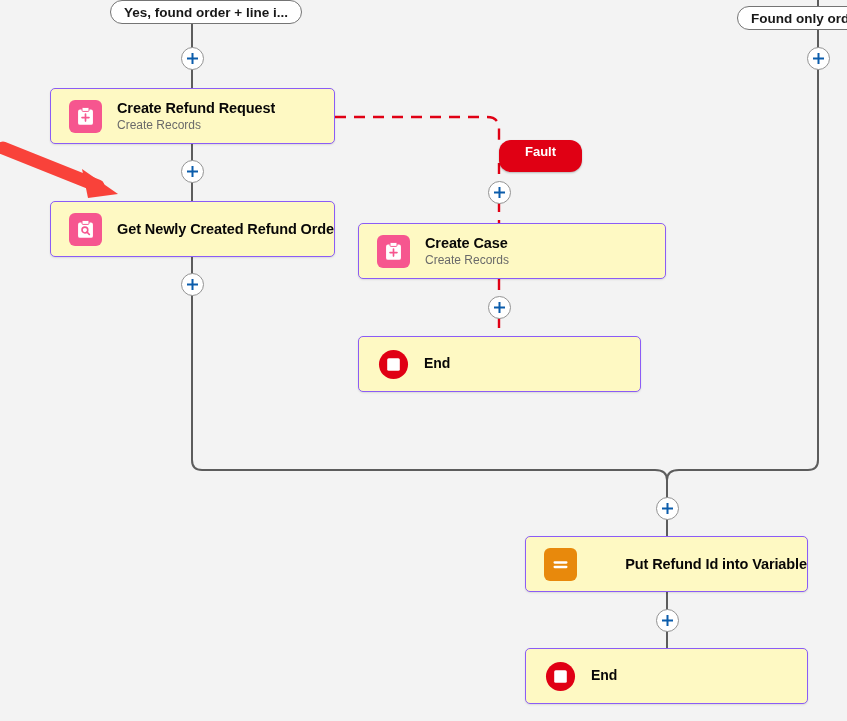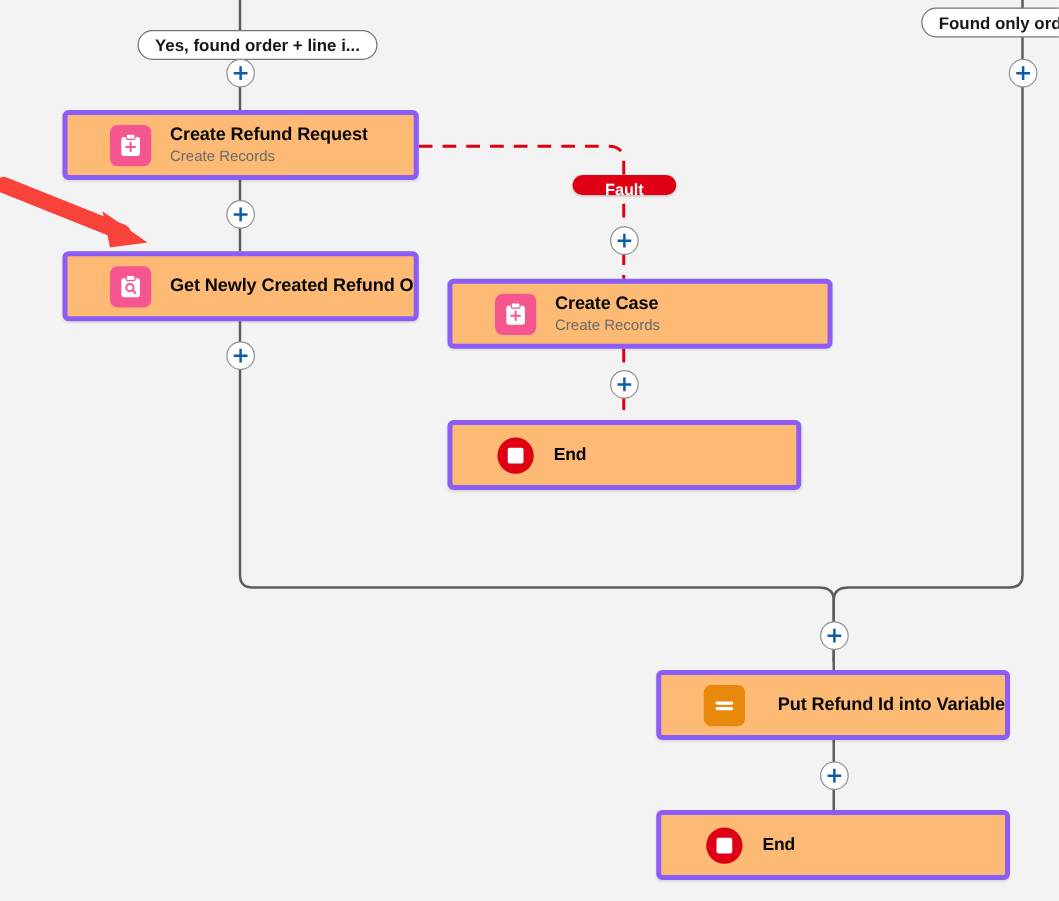--- a/index.html
+++ b/index.html
@@ -59,28 +59,28 @@
     box-sizing: border-box;
     display: flex;
     align-items: center;
     justify-content: center;
   }
   .plus-btn svg { display: block; }
 
   
   .node {
     position: absolute;
-    background: #fdba74;
-    border: 4px solid #8b5cf6;
+    background: #fef9c3;
+    border: 1px solid #8b5cf6;
     border-radius: 5px;
     box-sizing: border-box;
     display: flex;
     align-items: center;
     box-shadow: 0 1px 2px rgba(0,0,0,0.10);
-    padding-left: 34px;
+    padding-left: 18px;
   }
   .node-icon {
     width: 33px;
     height: 33px;
     border-radius: 6px;
     flex: 0 0 33px;
     display: flex;
     align-items: center;
     justify-content: center;
   }
@@ -112,28 +112,29 @@
     white-space: nowrap;
   }
   .node.is-end .node-text { margin-left: 14px; }
   .node.is-end .node-title { font-size: 14px; }
 
   
   .fault-badge {
     position: absolute;
     background: #e00014;
     border-radius: 12px;
-    height: 16px;
+    height: 32px;
     line-height: 24px;
     text-align: center;
     color: #ffffff;
     font-size: 13px;
     font-weight: 700;
     box-sizing: border-box;
     box-shadow: 0 1px 2px rgba(0,0,0,0.25);
+    margin-left: 41px;
   }
 
   
   #annotation-arrow {
     position: absolute;
     left: 0px;
     top: 136px;
     width: 135px;
     height: 70px;
     pointer-events: none;
@@ -153,21 +154,21 @@
     <path d="M818,0 L818,460 Q818,470 808,470 L679,470 Q667,470 667,480 L667,530" stroke="#5c5c5c" stroke-width="2" fill="none"></path>
 
     <path d="M667,530 L667,536" stroke="#5c5c5c" stroke-width="2" fill="none"></path>
     <path d="M667,592 L667,648" stroke="#5c5c5c" stroke-width="2" fill="none"></path>
 
     <path d="M335,117 L487,117 Q499,117 499,129 L499,140" stroke="#e00014" stroke-width="2.4" fill="none" stroke-dasharray="11 8" stroke-linecap="butt"></path>
     <path d="M499,163 L499,223" stroke="#e00014" stroke-width="2.4" fill="none" stroke-dasharray="11 8"></path>
     <path d="M499,279 L499,336" stroke="#e00014" stroke-width="2.4" fill="none" stroke-dasharray="11 8"></path>
   </svg>
 
-  <div class="branch-label" style="left:110px; top:24px;text-align:right;">Yes, found order + line i...</div>
+  <div class="branch-label" style="left:110px; top:0;text-align:right;">Yes, found order + line i...</div>
 
   <div class="branch-label" style="left:737px; top:6px;">Found only order,</div>
 
   <div class="plus-btn" style="left:181px; top:47px;">
     <svg width="13" height="13" viewBox="0 0 13 13">
       <path d="M6.5 1 L6.5 12 M1 6.5 L12 6.5" stroke="#0b5cab" stroke-width="2"></path>
     </svg>
   </div>
 
   <div class="plus-btn" style="left:181px; top:160px;">

